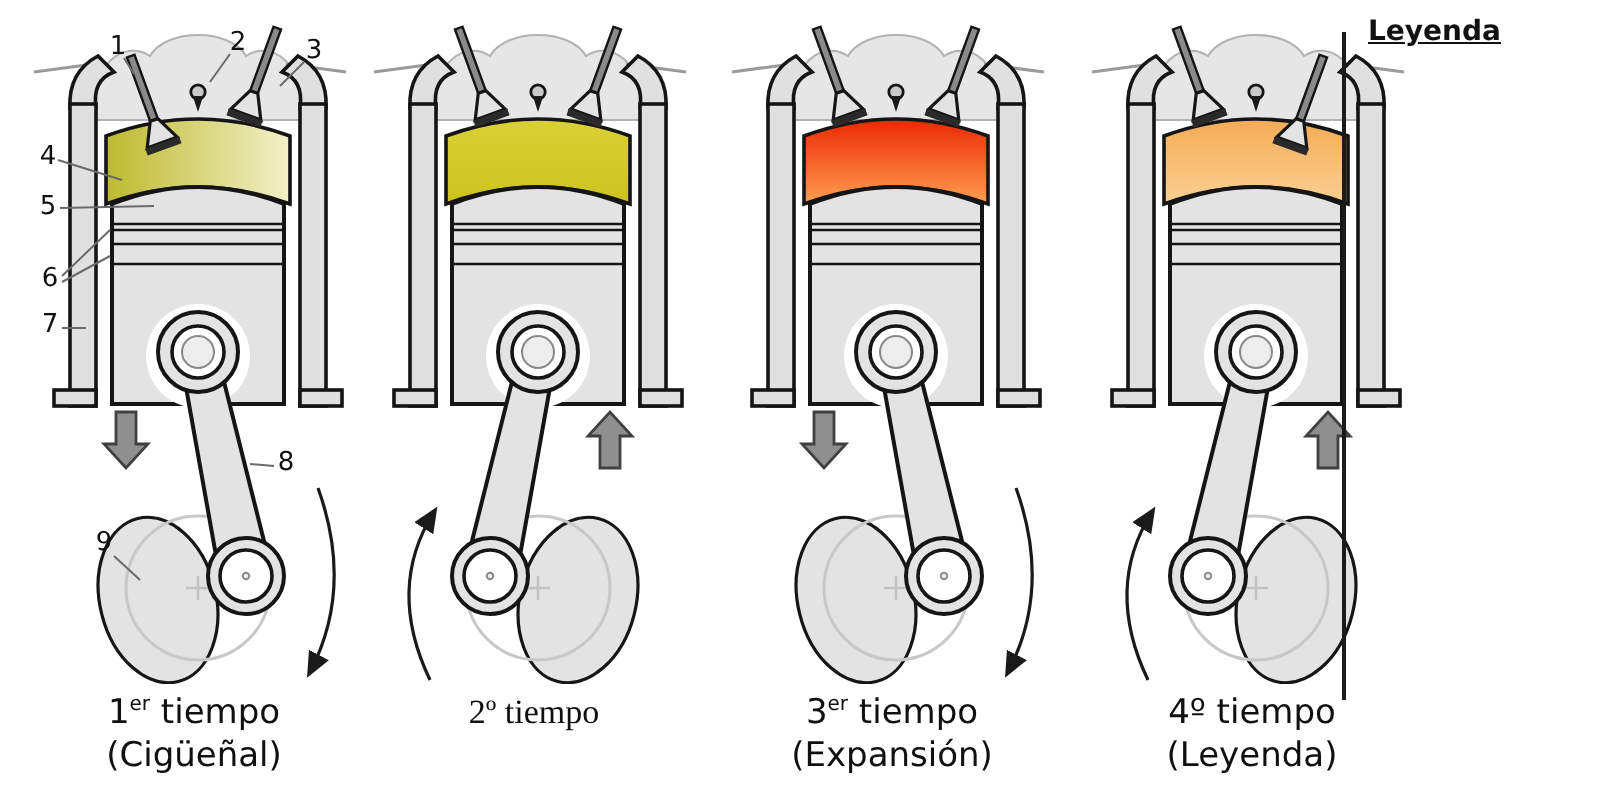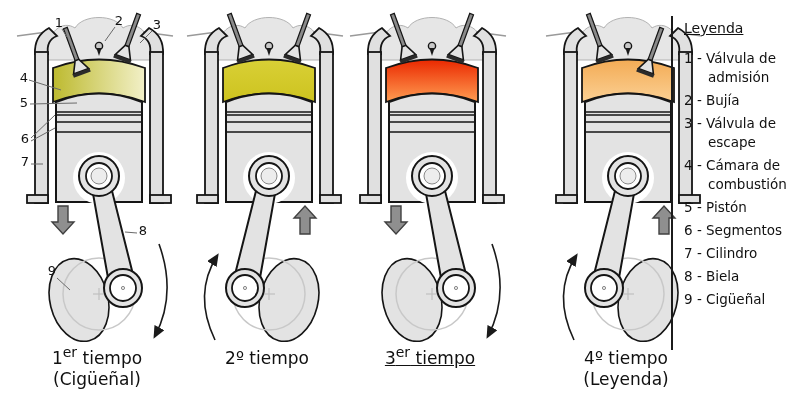--- a/index.html
+++ b/index.html
@@ -2,24 +2,24 @@
 <html><head>
 <meta charset="utf-8">
 <style>
   html,body{margin:0;padding:0;background:#fff;}
   .stage{position:relative;width:801px;height:400px;background:#fff;overflow:hidden;
          font-family:"DejaVu Sans","Liberation Sans",sans-serif;color:#111;}
   #engines{position:absolute;left:0;top:0;width:670px;height:400px;}
   .engine-col{position:absolute;top:6px;width:168px;}
   .engine-col svg{display:block;}
   .caption{text-align:center;line-height:21px;font-size:17px;color:#101010;margin-top:0;}
-  .caption sup{font-size:14px;}
+  .caption sup{font-size:10px;}
   
   .vsep{position:absolute;left:671px;top:16px;width:2px;height:334px;background:#1b1b1b;}
-  .legend{position:absolute;left:684px;top:20px;width:114px;font-size:13.5px;}
+  .legend{position:absolute;left:684px;top:8px;width:114px;font-size:13.5px;font-weight:bold;}
   .legend-title{text-decoration:underline;font-size:14px;margin-bottom:13px;}
   .legend ul{list-style:none;margin:0;padding:0;}
   .legend li{padding-left:24px;text-indent:-24px;line-height:19px;margin-bottom:4px;}
   
   .head{fill:#e6e6e6;stroke:#b2b2b2;stroke-width:1;}
   .port{stroke:#9a9a9a;stroke-width:1.6;fill:none;}
   .chamber{stroke:#151515;stroke-width:1.8;}
   .plugbody{fill:#c9c9c9;stroke:#151515;stroke-width:1.4;}
   .plugtip{fill:#1a1a1a;}
   .stem{fill:#8a8a8a;stroke:#151515;stroke-width:1.2;}
@@ -141,21 +141,21 @@
       <text x="12" y="160">7</text>
       <text x="130" y="229">8</text>
       <text x="39" y="269">9</text>
     </g>
   </svg>
 <div class="caption">
           <div><span>1</span><sup>er</sup><span> tiempo</span></div>
           <div>(Cigüeñal)</div>
         </div>
       </div>
-      <div class="engine-col" style="left: 183px;">
+      <div class="engine-col" style="left: 183px; font-family: Liberation Serif, serif;">
   <svg class="engine" width="168" height="336" viewBox="0 0 168 336">
     <defs>
       <linearGradient id="chamber-grad-1" x1="0" y1="0" x2="0" y2="1">
         <stop offset="0" stop-color="#d9d036"></stop>
               <stop offset="1" stop-color="#cdc31f"></stop>
       </linearGradient>
     </defs>
 
     <path class="head" d="M32,54 C33,24 50,14 62,22 C70,8 102,8 110,22 C122,14 139,24 140,54 Z"></path>
     <path class="port" d="M4,30 L34,26"></path>
@@ -215,21 +215,21 @@
 
     <path class="marrow arrow-up" d="M117,228 L127,228 L127,212 L133,212 L122,200 L111,212 L117,212 Z"></path>
 
     <path class="rot rot-left" d="M32,334 Q10,288 34,250" marker-end="url(#ah)"></path>
 
   </svg>
 <div class="caption">
           <div><span>2º</span><sup></sup><span> tiempo</span></div>
         </div>
       </div>
-      <div class="engine-col" style="left: 346px; text-decoration: underline;">
+      <div class="engine-col" style="left: 362px;">
   <svg class="engine" width="168" height="336" viewBox="0 0 168 336">
     <defs>
       <linearGradient id="chamber-grad-2" x1="0" y1="0" x2="0" y2="1">
         <stop offset="0" stop-color="#ea2800"></stop>
               <stop offset="1" stop-color="#ff9d52"></stop>
       </linearGradient>
     </defs>
 
     <path class="head" d="M32,54 C33,24 50,14 62,22 C70,8 102,8 110,22 C122,14 139,24 140,54 Z"></path>
     <path class="port" d="M4,30 L34,26"></path>
@@ -287,20 +287,21 @@
       <circle class="boss3" cx="86" cy="170" r="8"></circle>
     </g>
 
     <path class="marrow arrow-down" d="M45,200 L55,200 L55,216 L61,216 L50,228 L39,216 L45,216 Z"></path>
 
     <path class="rot rot-right" d="M146,238 Q164,288 142,330" marker-end="url(#ah)"></path>
 
   </svg>
 <div class="caption">
           <div><span>3</span><sup>er</sup><span> tiempo</span></div>
+          <div>(Expansión)</div>
         </div>
       </div>
       <div class="engine-col" style="left: 542px;">
   <svg class="engine" width="168" height="336" viewBox="0 0 168 336">
     <defs>
       <linearGradient id="chamber-grad-3" x1="0" y1="0" x2="0" y2="1">
         <stop offset="0" stop-color="#f3ab55"></stop>
               <stop offset="1" stop-color="#fbd093"></stop>
       </linearGradient>
     </defs>
@@ -370,25 +371,14 @@
           <div><span>4º</span><sup></sup><span> tiempo</span></div>
           <div>(Leyenda)</div>
         </div>
       </div>
     </div>
 
   <div class="vsep"></div>
 
   <div class="legend">
     <div class="legend-title">Leyenda</div>
-    <ul>
-      <li>1 - Válvula de admisión</li>
-      <li>2 - Bujía</li>
-      <li>3 - Válvula de escape</li>
-      <li>4 - Cámara de combustión</li>
-      <li>5 - Pistón</li>
-      <li>6 - Segmentos</li>
-      <li>7 - Cilindro</li>
-      <li>8 - Biela</li>
-      <li>9 - Cigüeñal</li>
-    </ul>
   </div>
 </div>
 
 </body></html>

